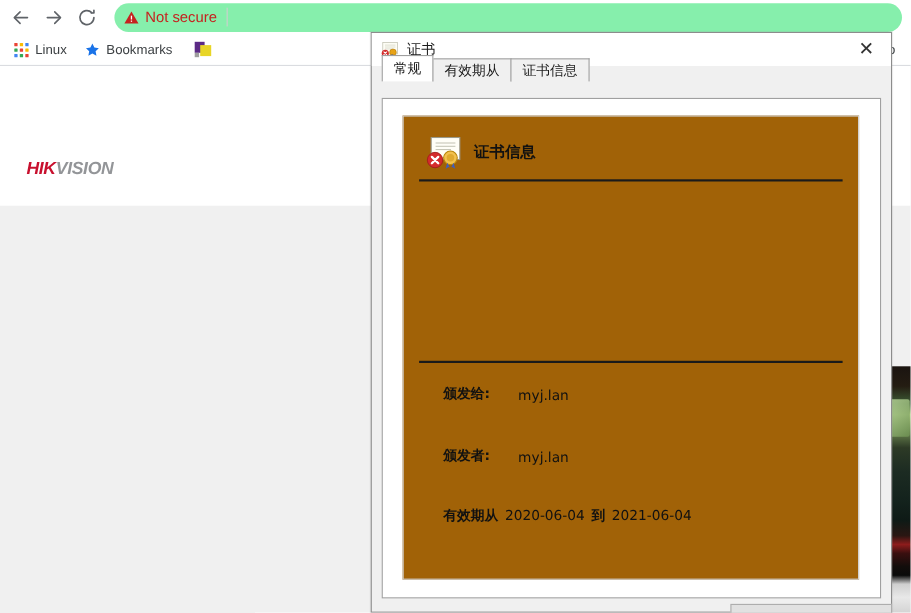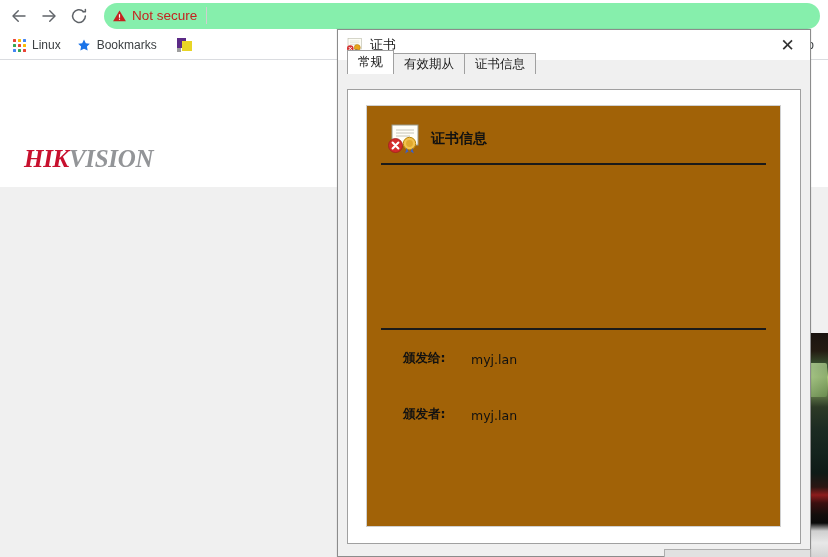--- a/index.html
+++ b/index.html
@@ -135,25 +135,24 @@
   }
   .page-header {
     position: absolute;
     left: 0; top: 0;
     width: 828px; height: 127px;
     background: #ffffff;
   }
   .logo {
     position: absolute;
     left: 24px; top: 85px;
-    font-size: 25px;
+    font-size: 16px;
     font-weight: bold;
     letter-spacing: -0.3px;
     white-space: nowrap;
-    font-family: Liberation Serif, serif;
   }
   .logo .hik { color: #c8102e; font-style: italic; }
   .logo .vision { color: #939598; font-style: italic; font-weight: bold; }
 
   .camera-photo {
     position: absolute;
     right: 0; top: 273px;
     width: 24px; height: 224px;
     background:
       linear-gradient(180deg,
@@ -502,20 +501,23 @@
         <div class="field-row row-issued-to">
           <span class="field-label">颁发给:</span>
           <span class="field-value">myj.lan</span>
         </div>
 
         <div class="field-row row-issuer">
           <span class="field-label">颁发者:</span>
           <span class="field-value">myj.lan</span>
         </div>
 
+        <div class="validity">
+          <b>有效期从</b><span class="sp"></span><span class="v-date">2020-06-04</span><span class="sp"></span><b>到</b><span class="sp"></span><span class="v-date">2021-06-04</span>
+        </div>
 
       </div>
     </div>
 
     <div class="dlg-footer-btn"></div>
   </div>
 
 </div>
 
 </body></html>

